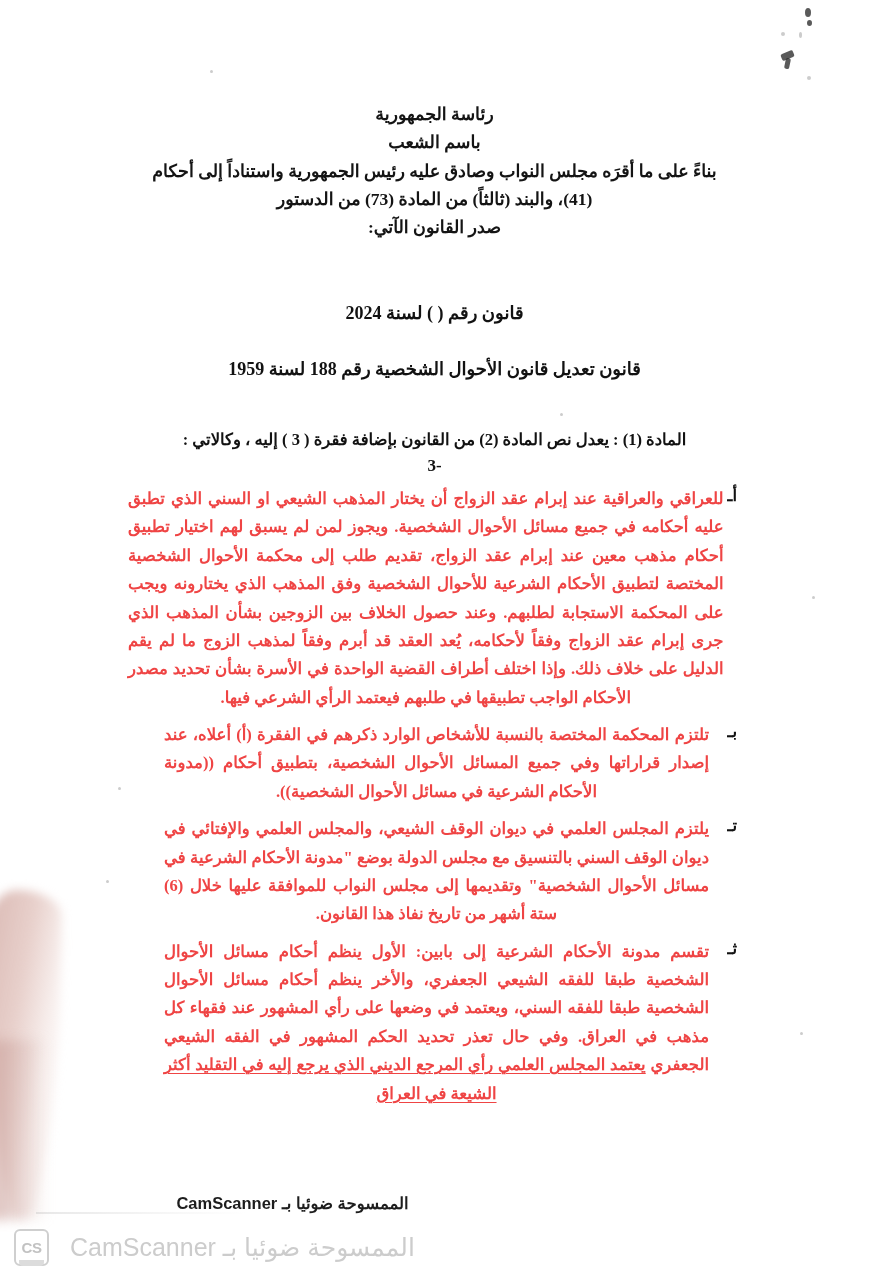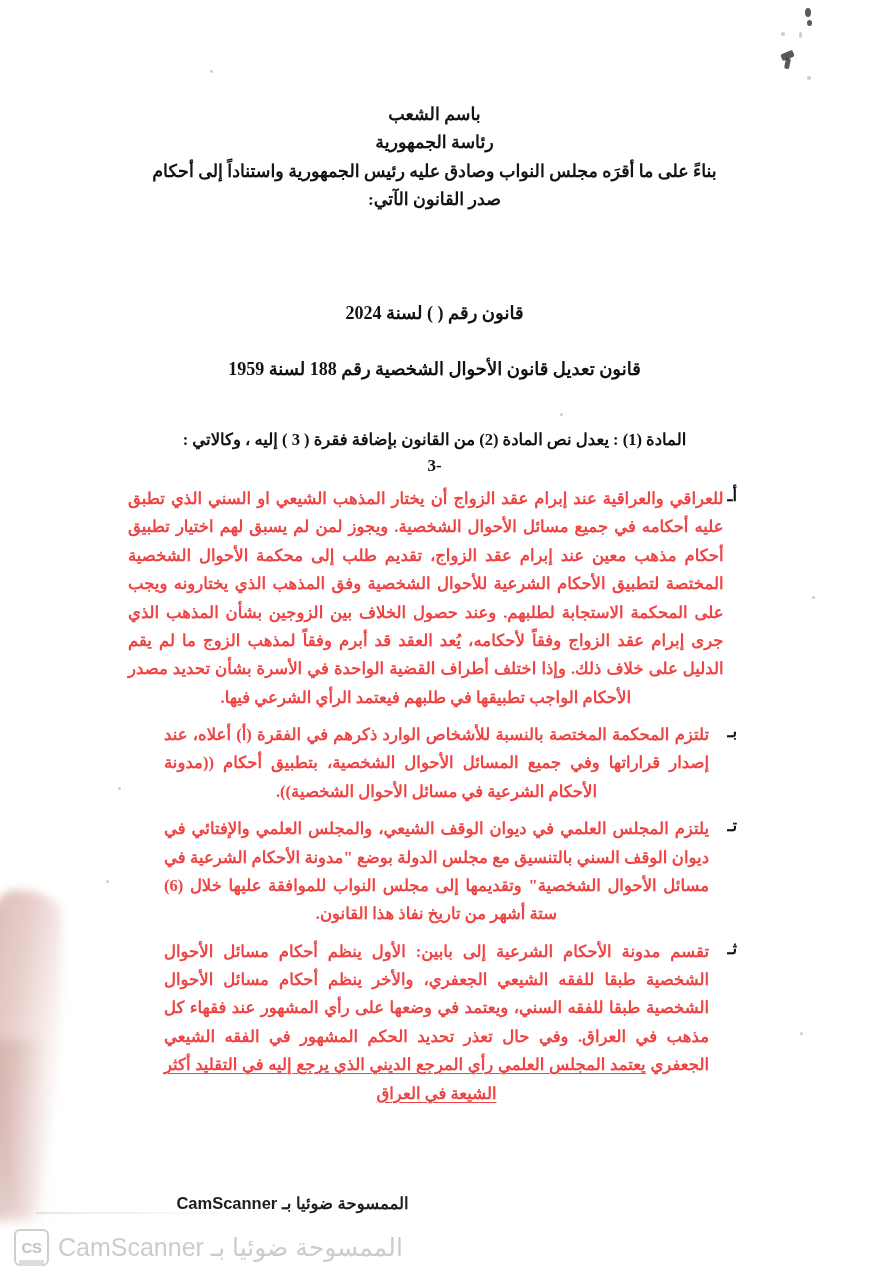--- a/index.html
+++ b/index.html
@@ -185,21 +185,21 @@
     display: inline-block;
     margin-right: 300px;
   }
   .cs-watermark {
     position: absolute;
     bottom: 14px;
     left: 14px;
     display: flex;
     flex-direction: row;
     align-items: center;
-    gap: 9px;
+    gap: 21px;
     direction: ltr;
     opacity: 1;
   }
   .cs-logo {
     width: 31px;
     height: 33px;
     border: 2.4px solid #cfcfcf;
     border-radius: 6px;
     display: flex;
     align-items: center;
@@ -258,23 +258,24 @@
     <span class="dust" style="left:48px;  top:76px; width:4px;  height:4px;"></span>
   </div>
   <span class="dust" style="position:absolute; left:210px; top:70px; width:3px; height:3px;"></span>
   <span class="dust" style="position:absolute; left:560px; top:413px; width:3px; height:3px;"></span>
   <span class="dust" style="position:absolute; left:812px; top:596px; width:3px; height:3px;"></span>
   <span class="dust" style="position:absolute; left:106px; top:880px; width:3px; height:3px;"></span>
   <span class="dust" style="position:absolute; left:118px; top:787px; width:3px; height:3px;"></span>
   <span class="dust" style="position:absolute; left:800px; top:1032px; width:3px; height:3px;"></span>
 
   <div class="block-intro">
+    <div class="ctr hdr-line">رئاسة الجمهورية</div>
     <div class="ctr hdr-line">باسم الشعب</div>
-    <div class="ctr hdr-line">رئاسة الجمهورية</div>
     <div class="ctr hdr-line">بناءً على ما أقرَه مجلس النواب وصادق عليه رئيس الجمهورية واستناداً إلى أحكام</div>
+    <div class="ctr hdr-line">(41)، والبند (ثالثاً) من المادة (73) من الدستور</div>
     <div class="ctr hdr-line">صدر القانون الآتي:</div>
   </div>
 
   <div class="title-law">قانون رقم (  ) لسنة 2024</div>
   <div class="title-amend">قانون تعديل  قانون الأحوال الشخصية رقم 188 لسنة 1959</div>
 
   <div class="article-head">المادة (1) : يعدل نص المادة (2) من القانون بإضافة فقرة ( 3 ) إليه ، وكالاتي :</div>
   <div class="article-num">-3</div>
 
   <div class="clauses">

